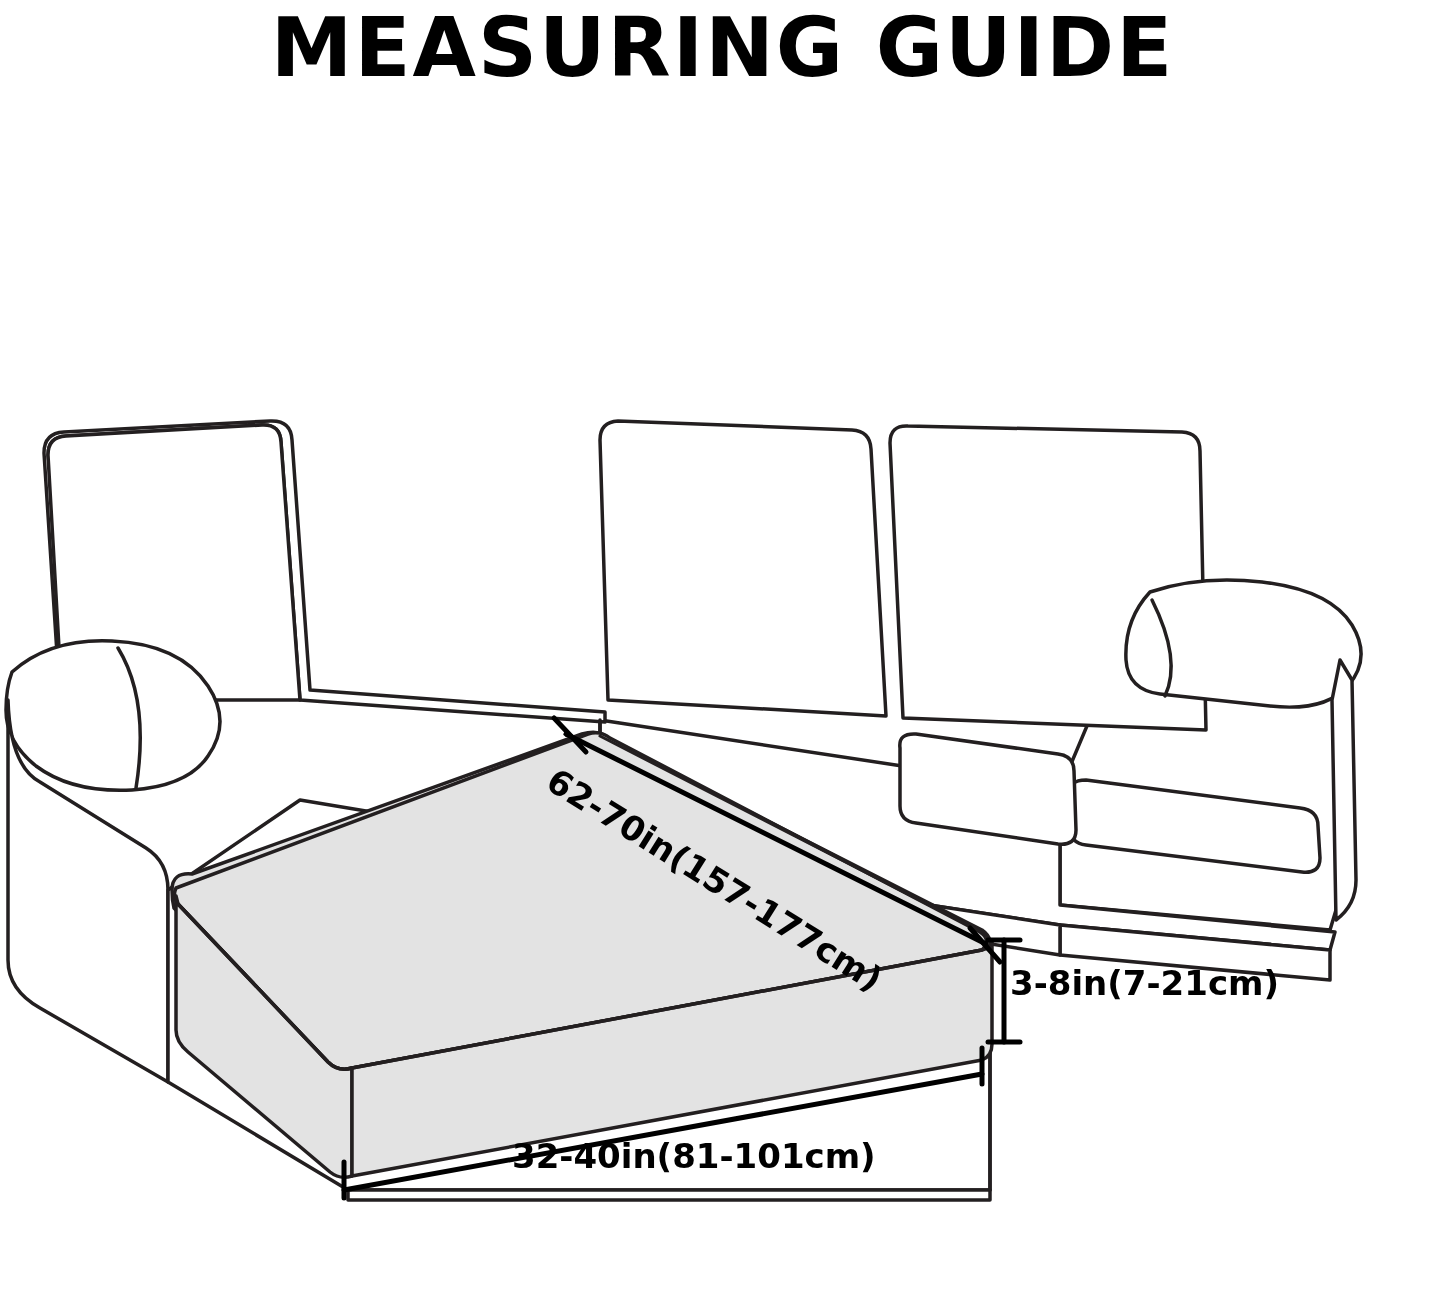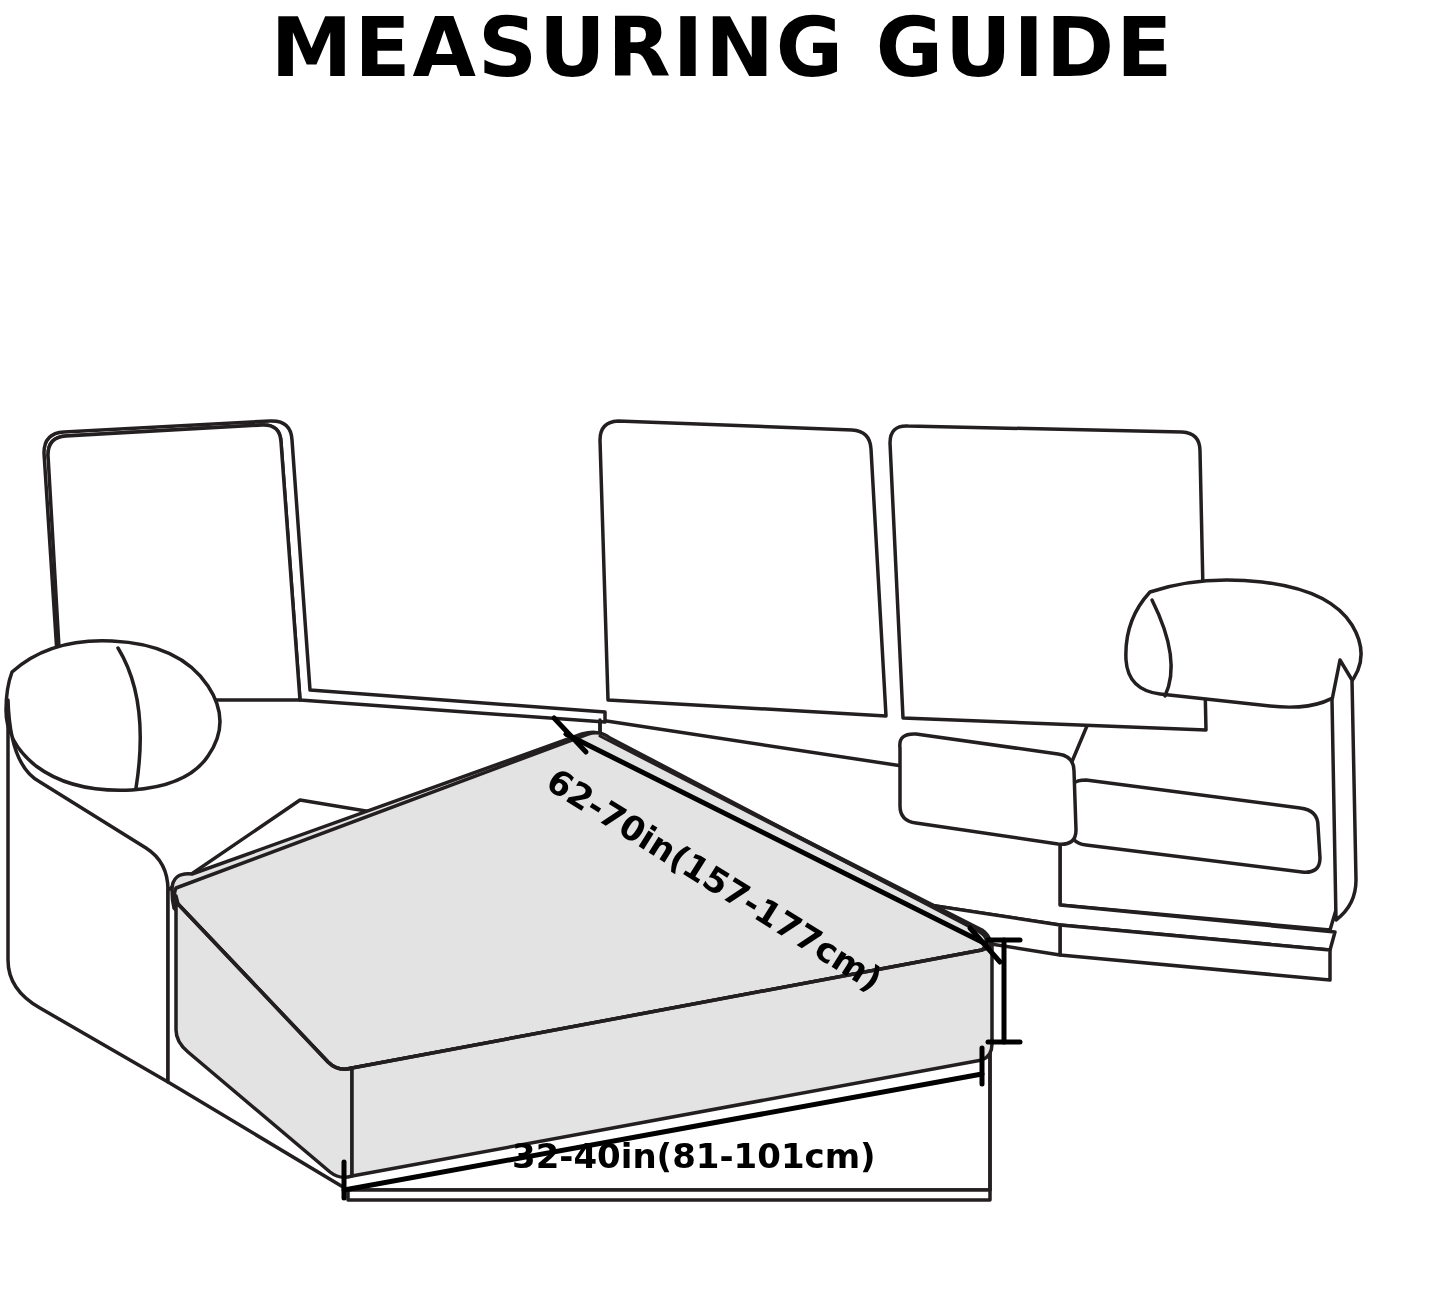--- a/index.html
+++ b/index.html
@@ -158,16 +158,17 @@
     <g stroke="#000000" stroke-width="5" stroke-linecap="round" fill="none">
       <line x1="344" y1="1190" x2="982" y2="1074"></line>
       <line x1="344" y1="1162" x2="344" y2="1198"></line>
       <line x1="982" y1="1048" x2="982" y2="1084"></line>
     </g>
 
   </svg>
 
   <div class="dim-label" id="label-depth">62-70in(157-177cm)</div>
 
+  <div class="dim-label" id="label-height">3-8in(7-21cm)</div>
 
   <div class="dim-label" id="label-width">32-40in(81-101cm)</div>
 
 </div>
 
 </body></html>

